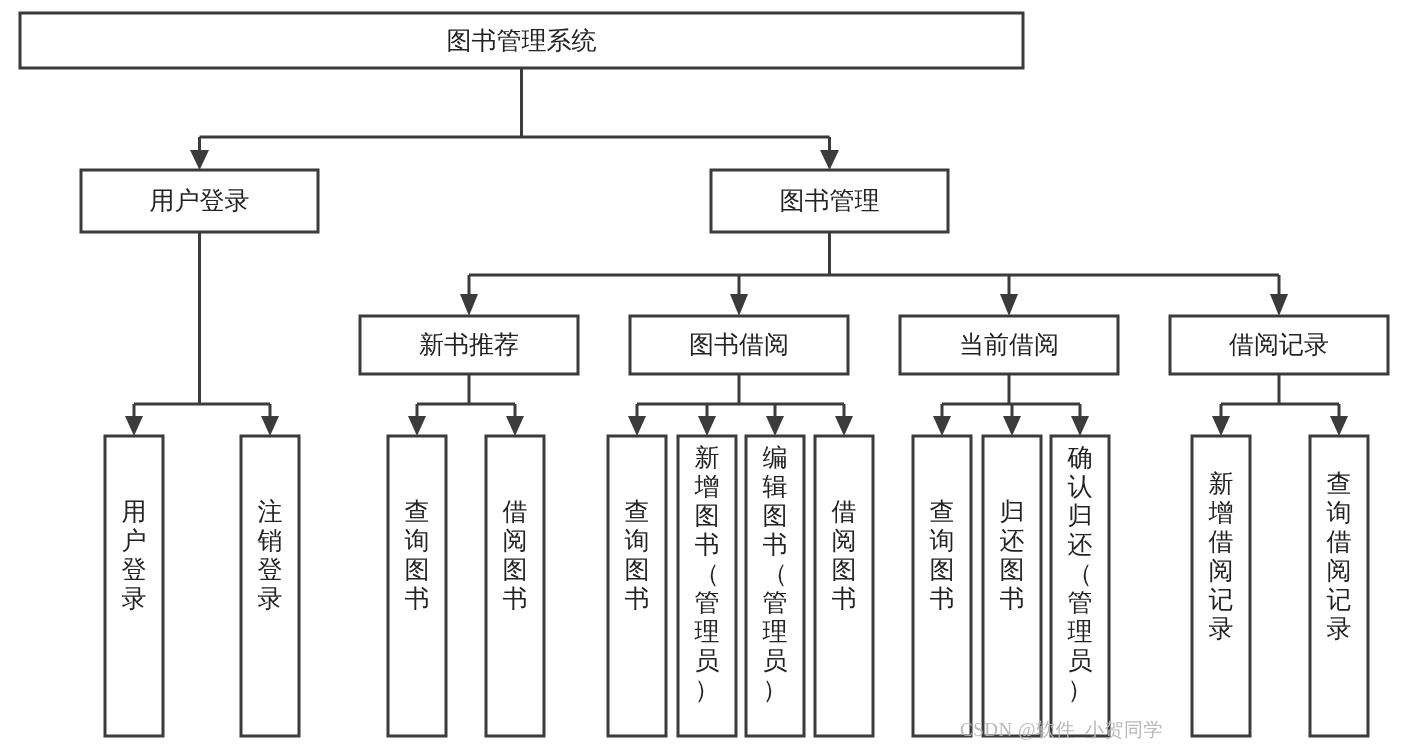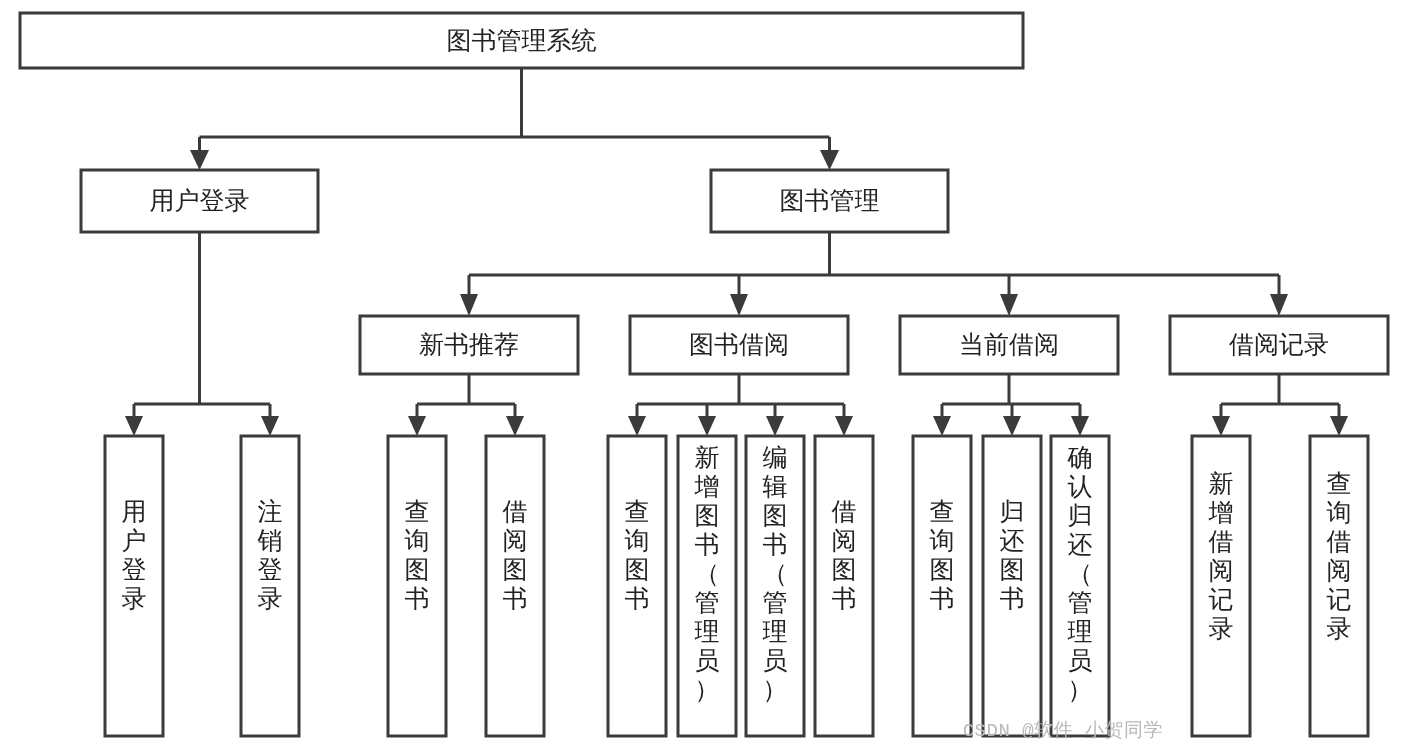--- a/index.html
+++ b/index.html
@@ -53,21 +53,21 @@
   .node-label-v {
     font-family: "Liberation Sans", "DejaVu Sans", sans-serif;
     font-size: 25px;
     fill: #222222;
     text-anchor: middle;
   }
   .watermark-text {
     position: absolute;
     right: 8px;
     bottom: 4px;
-    font-family: Liberation Mono, monospace;
+    font-family: Liberation Serif, serif;
     font-size: 19px;
     color: #b9b9b9;
     letter-spacing: 0.5px;
     white-space: nowrap;
     user-select: none;
   }
 </style>
 </head>
 <body>
 

